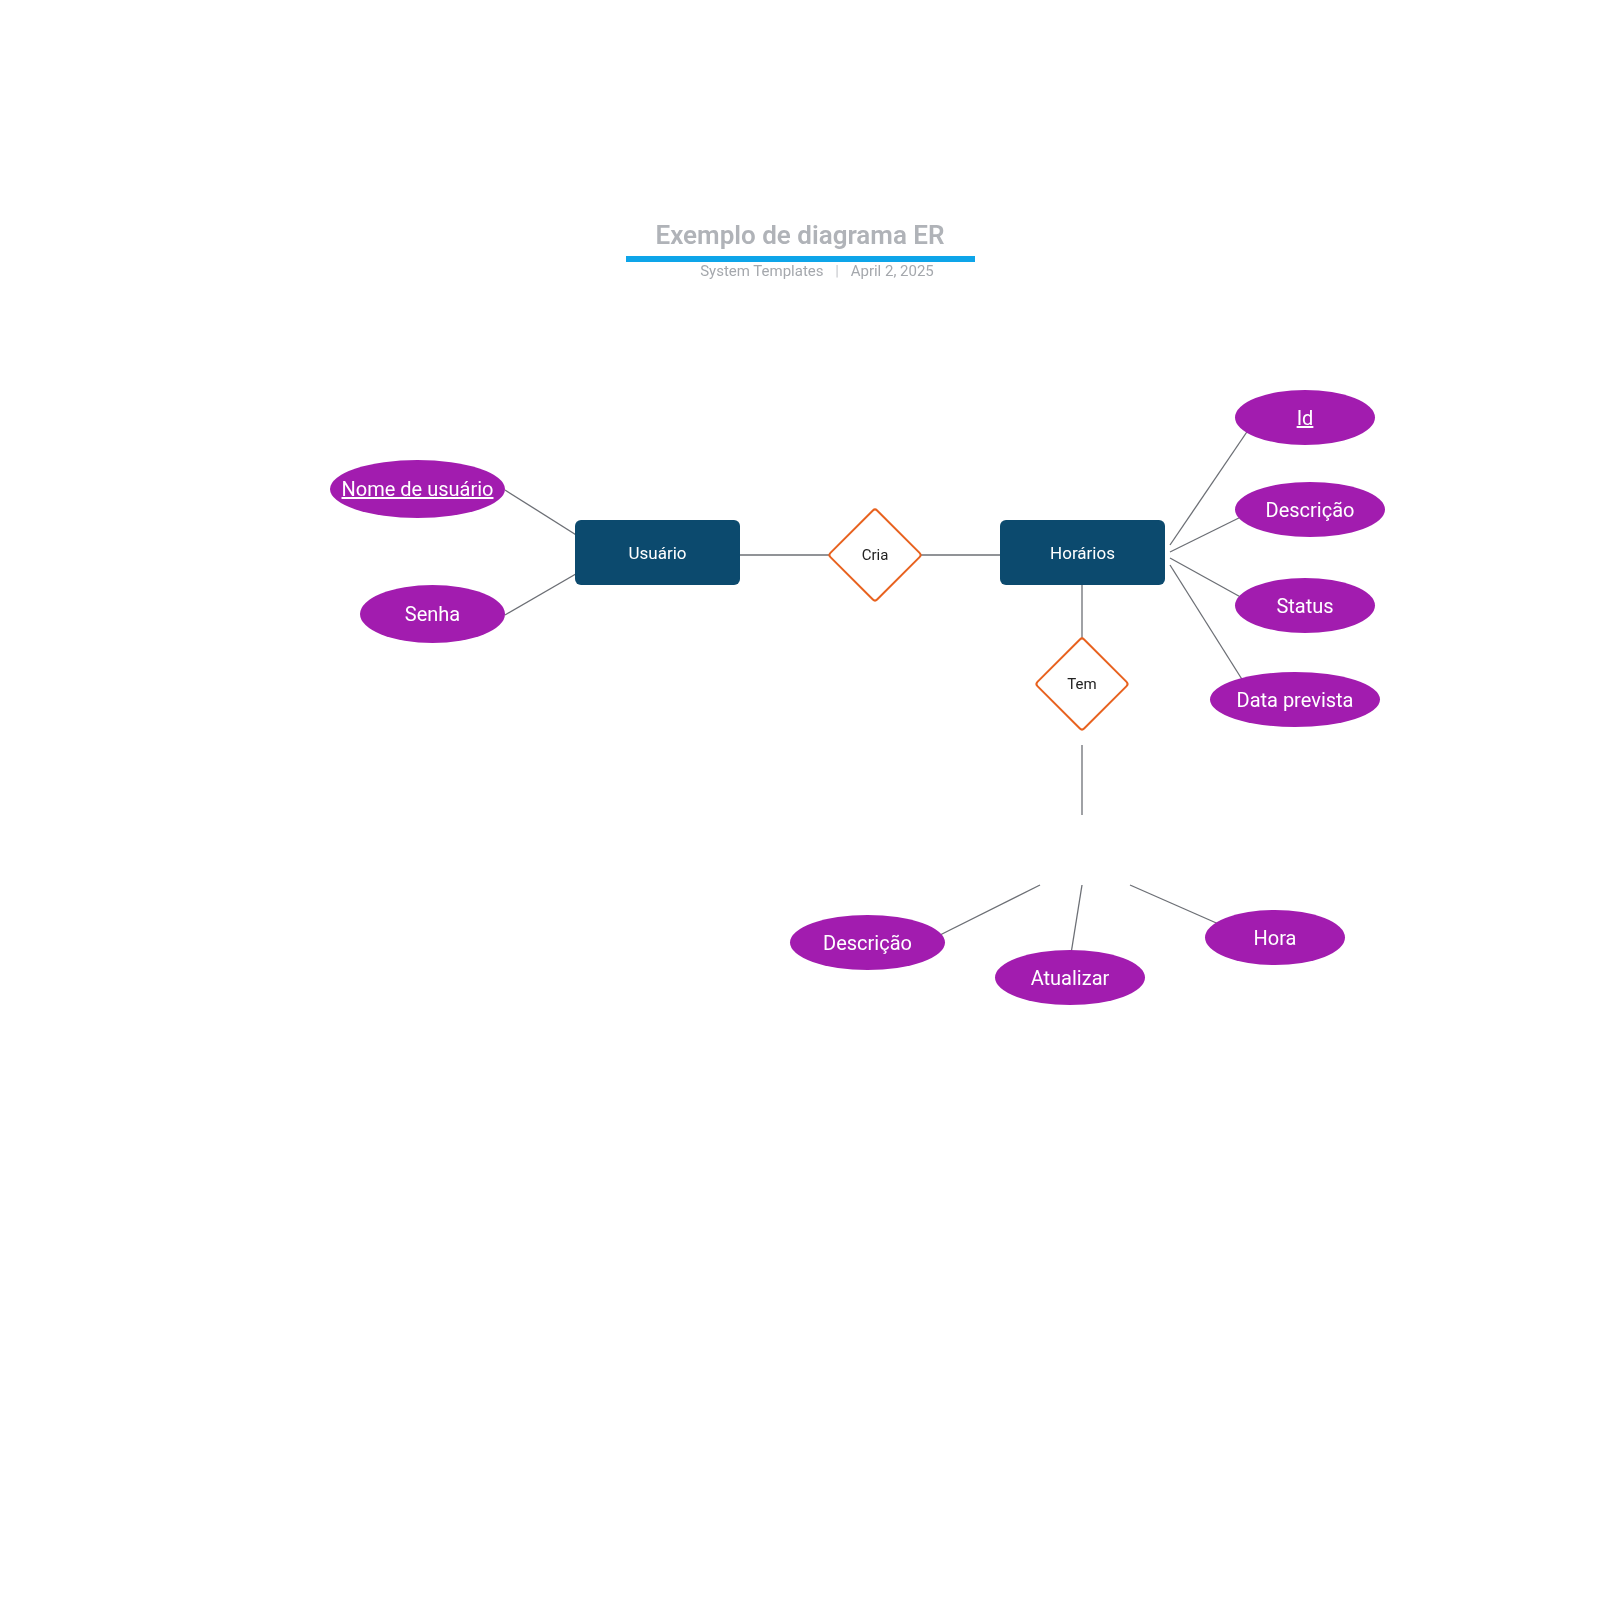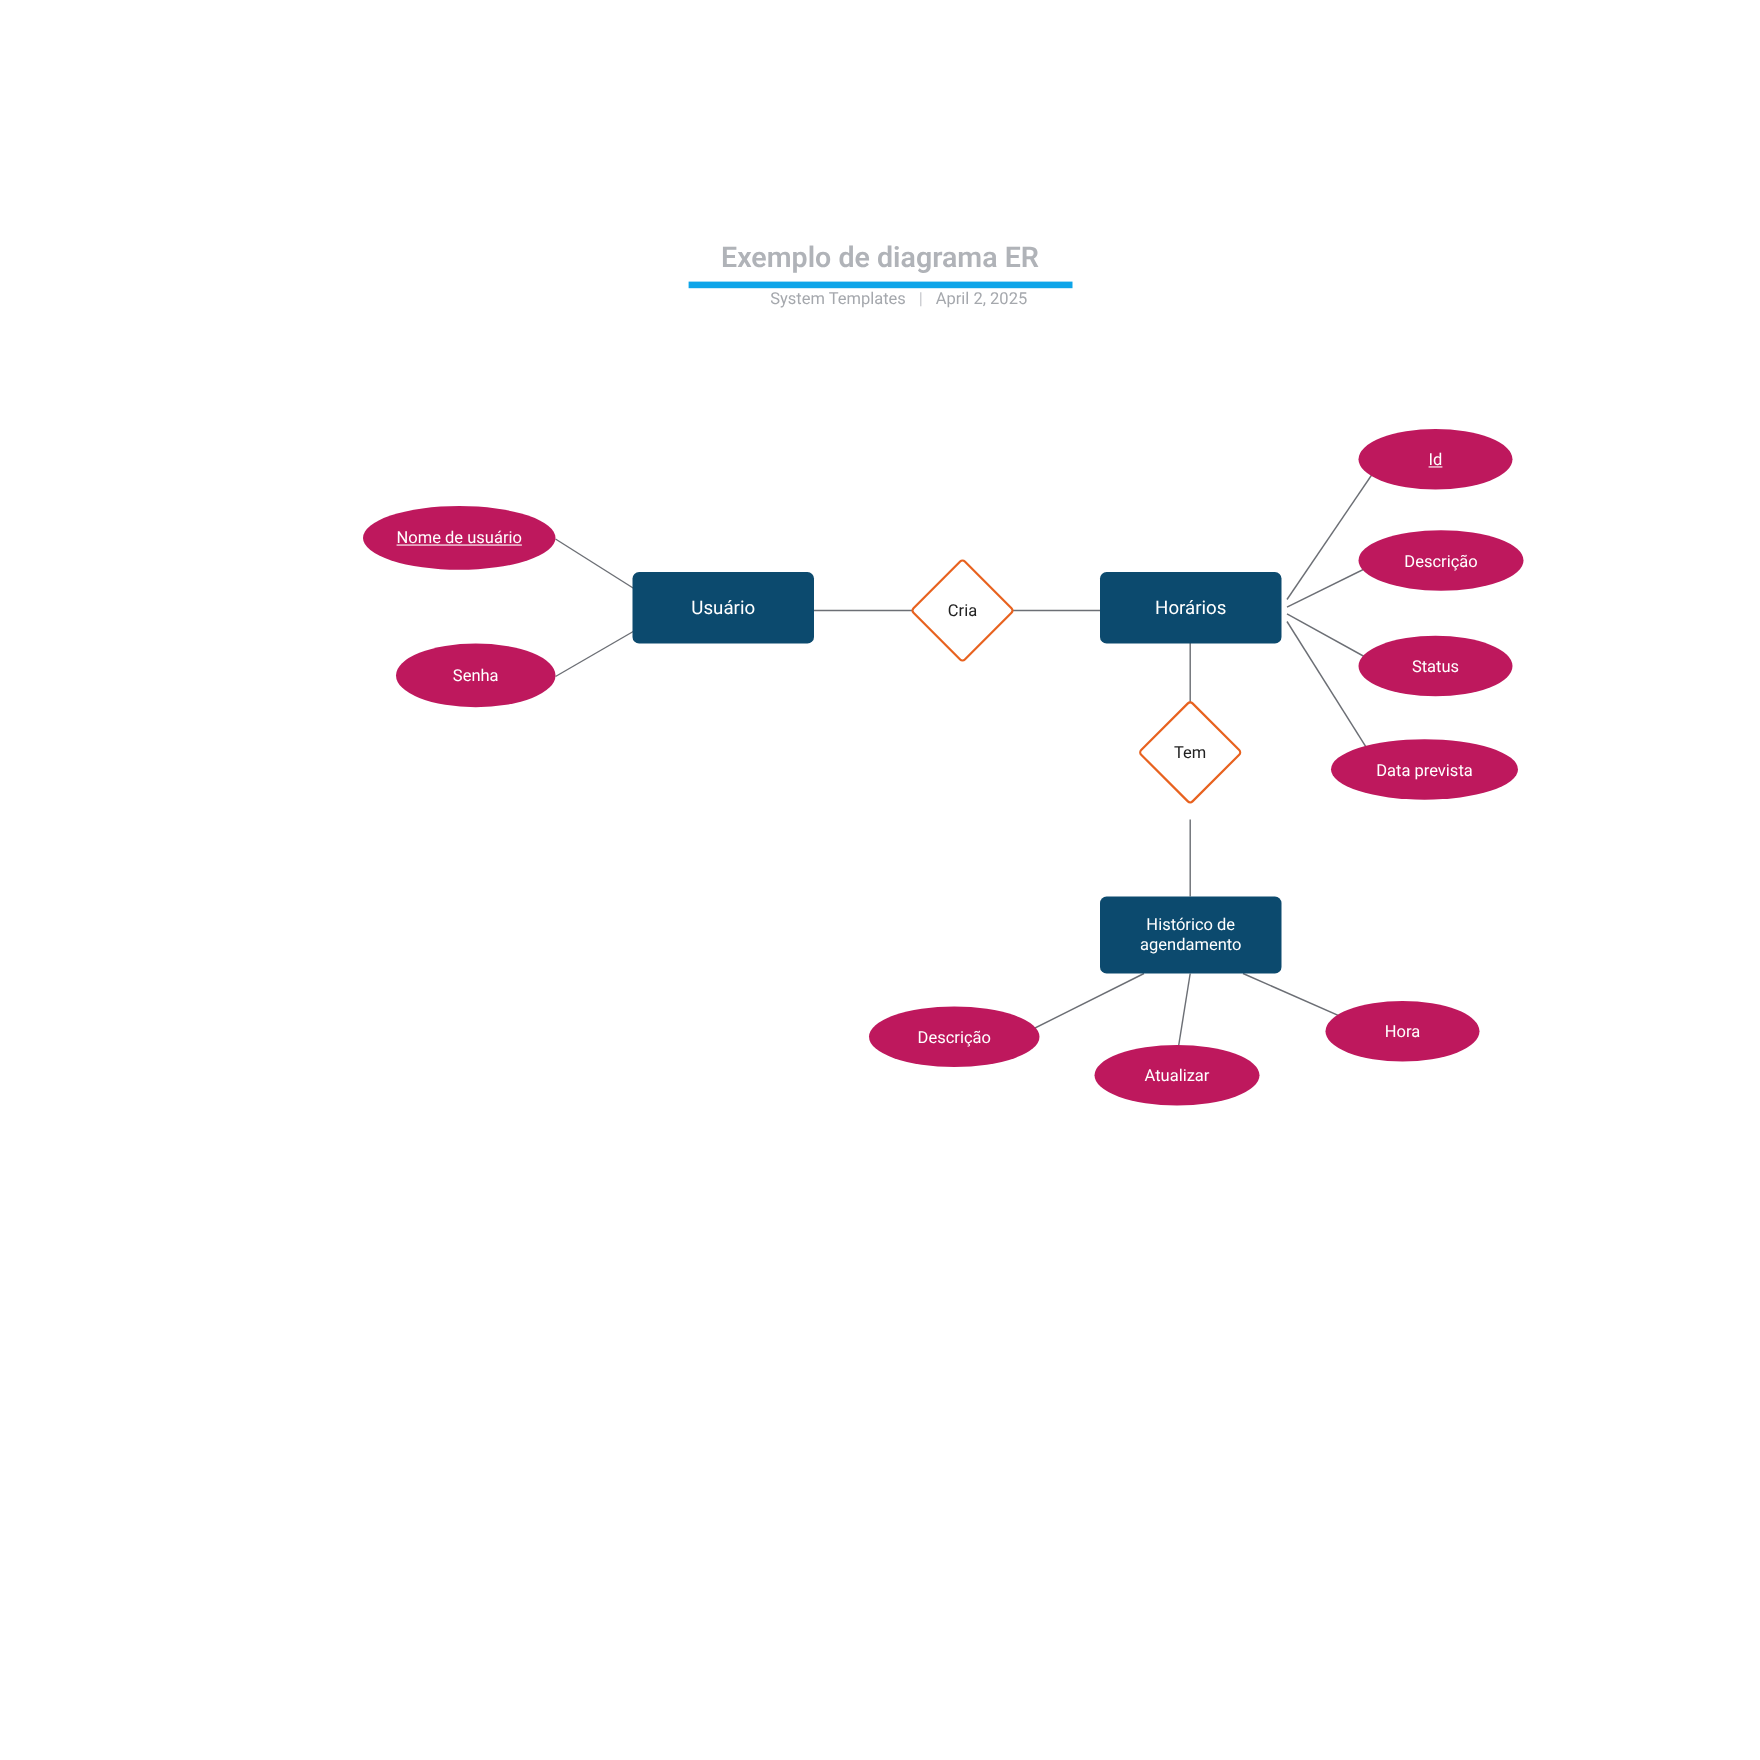--- a/index.html
+++ b/index.html
@@ -7,21 +7,21 @@
   
   .hdr{position:absolute;left:0;right:0;text-align:center;}
   .hdr-title{top:220px;font-size:26px;font-weight:600;color:#b0b3b8;border-bottom:6px solid #0ea5e9;display:inline-block;padding:0 30px 6px 30px;}
   .hdr-sub{top:262px;font-size:15px;color:#a5a8ad;}
   .hdr-sub span.sep{margin:0 8px;color:#c5c7cb;}
   
   svg.lines{position:absolute;left:0;top:0;width:1600px;height:1600px;pointer-events:none;}
   
   .ent{position:absolute;background:#0c4a6e;color:#fff;font-size:17px;border-radius:6px;display:flex;align-items:center;justify-content:center;text-align:center;padding:0 12px;box-sizing:border-box;}
   
-  .attr{position:absolute;background:#be185d;color:#fff;font-size:15px;border-radius:50%;display:flex;align-items:center;justify-content:center;text-align:center;padding:0 8px;box-sizing:border-box;}
+  .attr{position:absolute;background:#a21caf;color:#fff;font-size:20px;border-radius:50%;display:flex;align-items:center;justify-content:center;text-align:center;padding:0 8px;box-sizing:border-box;}
   .attr.key span{text-decoration:underline;}
   
   .rel{position:absolute;width:90px;height:90px;}
   .rel .diamond{position:absolute;left:50%;top:50%;width:64px;height:64px;transform:translate(-50%,-50%) rotate(45deg);background:#fff;border:2px solid #e8621f;border-radius:4px;}
   .rel .lbl{position:absolute;left:0;right:0;top:50%;transform:translateY(-50%);text-align:center;font-size:15px;color:#222;}
 </style>
 </head>
 <body>
 
 <div class="canvas">
@@ -91,23 +91,20 @@
   </div>
   <div class="attr" style="left:1210px;top:672px;width:170px;height:55px;">
     <span>Data prevista</span>
   </div>
 
   <div class="rel" style="left:1037px;top:639px;">
     <div class="diamond"></div>
     <div class="lbl">Tem</div>
   </div>
 
-  <div class="ent" style="left:1000px;top:815px;width:165px;height:70px;font-size:15px;line-height:1.25;">
-    <span>Histórico de agendamento</span>
-  </div>
 
   <div class="attr" style="left:790px;top:915px;width:155px;height:55px;">
     <span>Descrição</span>
   </div>
   <div class="attr" style="left:995px;top:950px;width:150px;height:55px;">
     <span>Atualizar</span>
   </div>
   <div class="attr" style="left:1205px;top:910px;width:140px;height:55px;">
     <span>Hora</span>
   </div>

